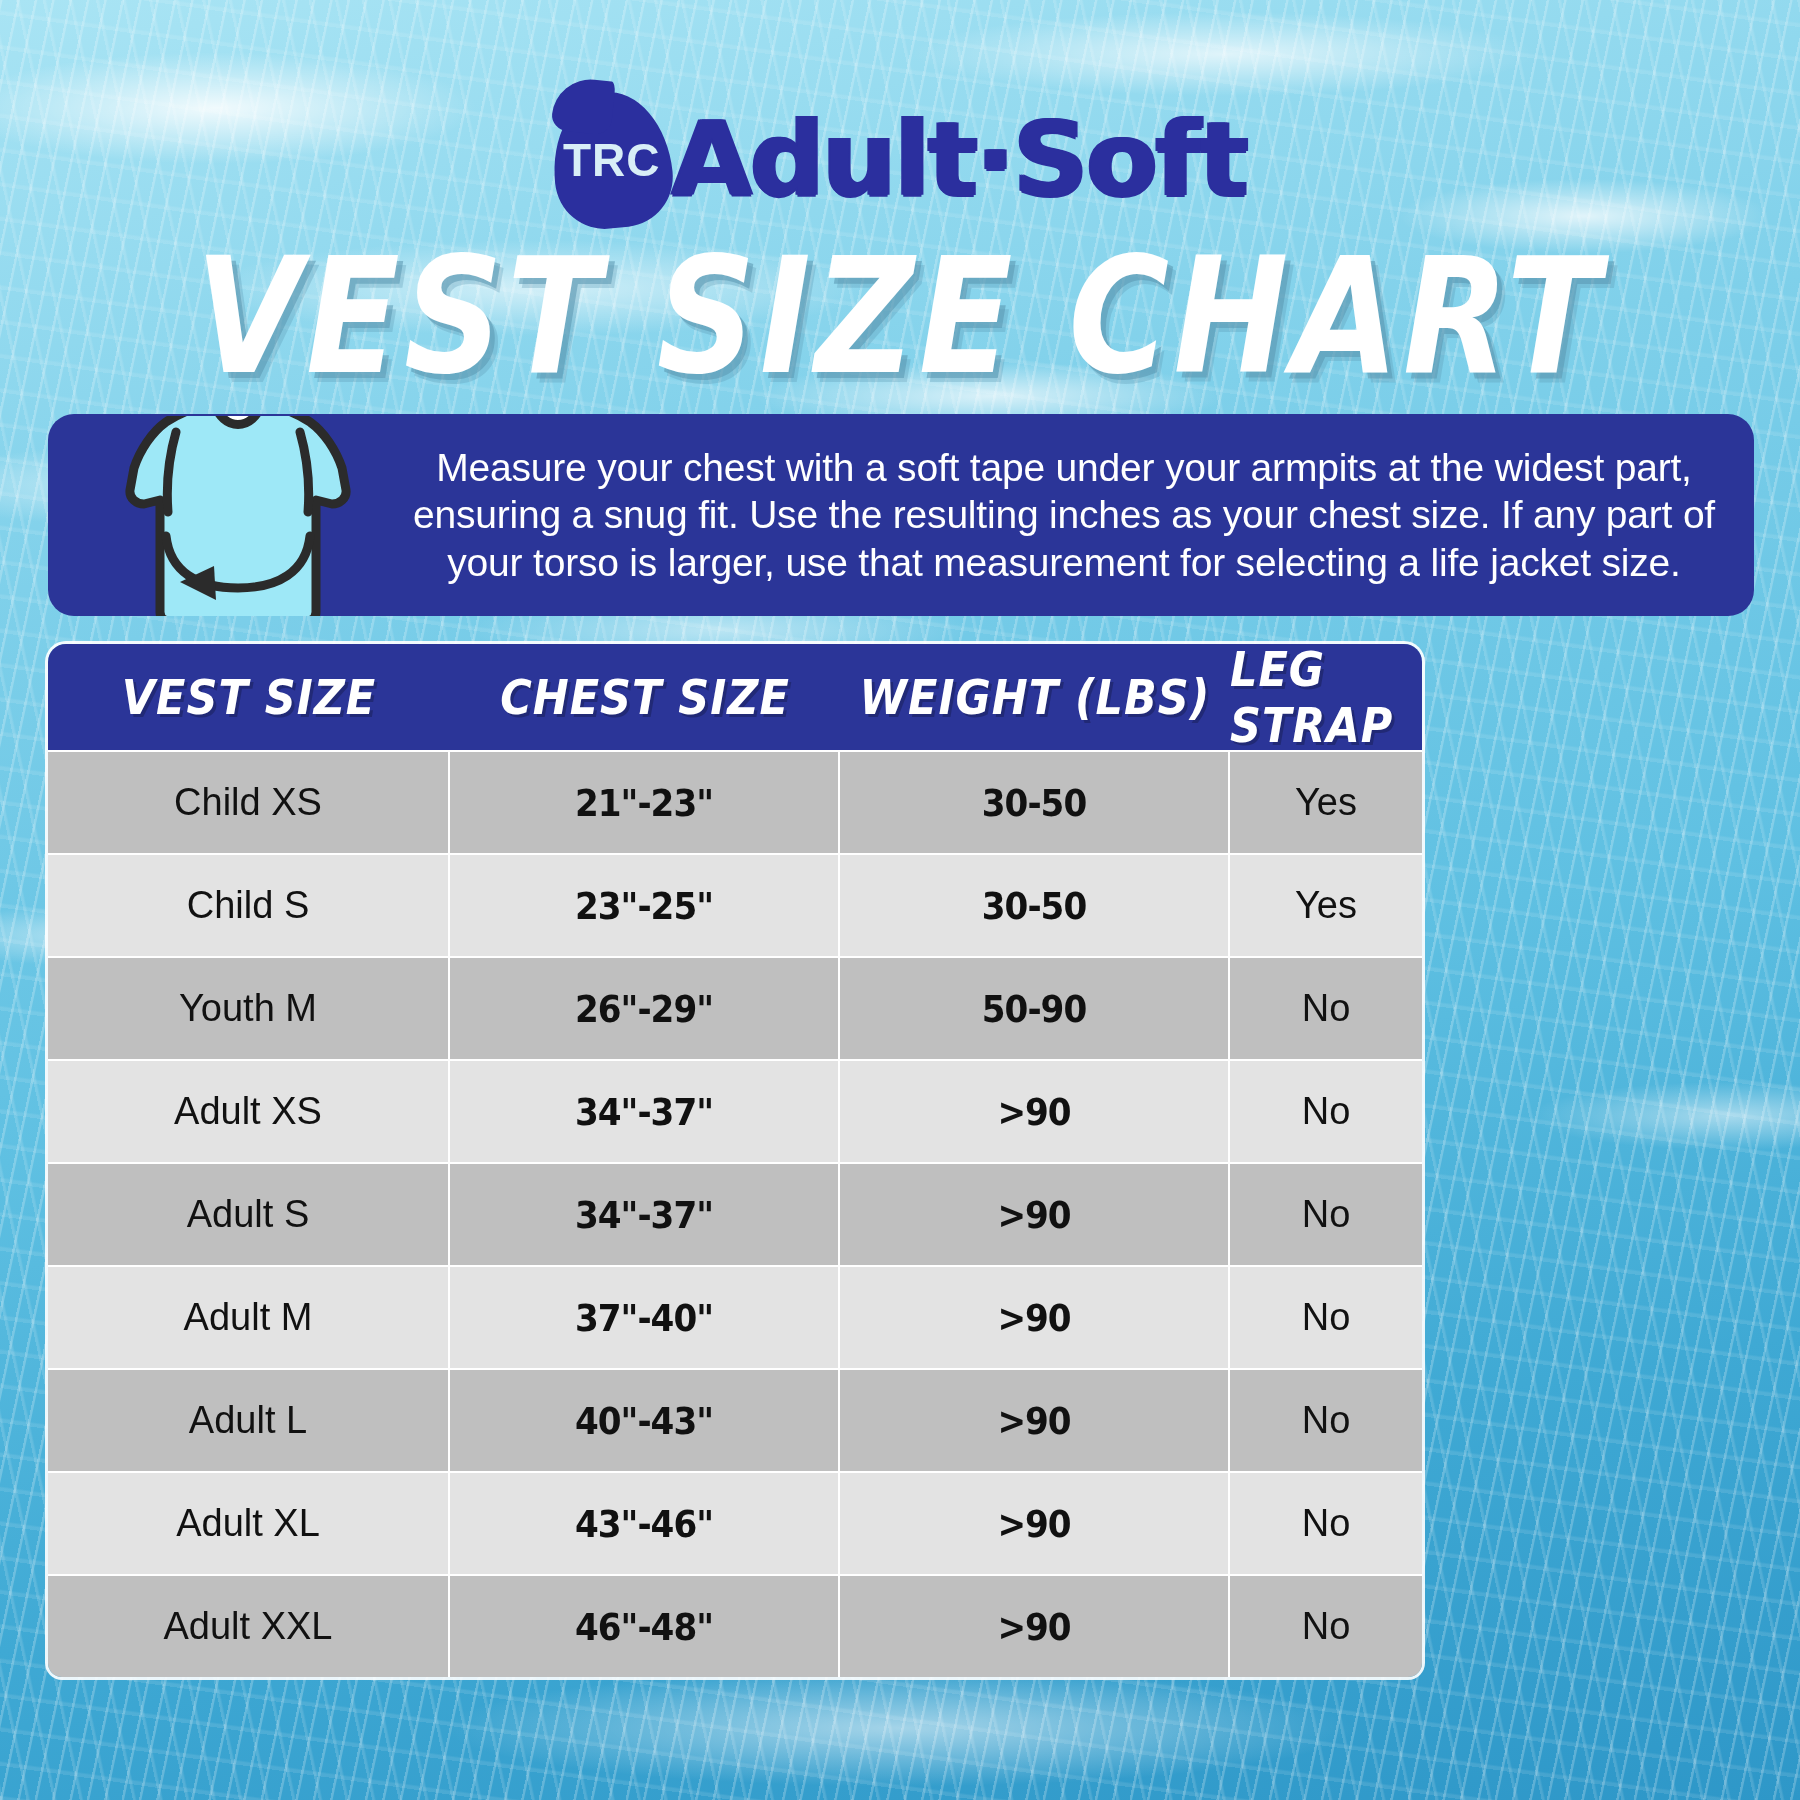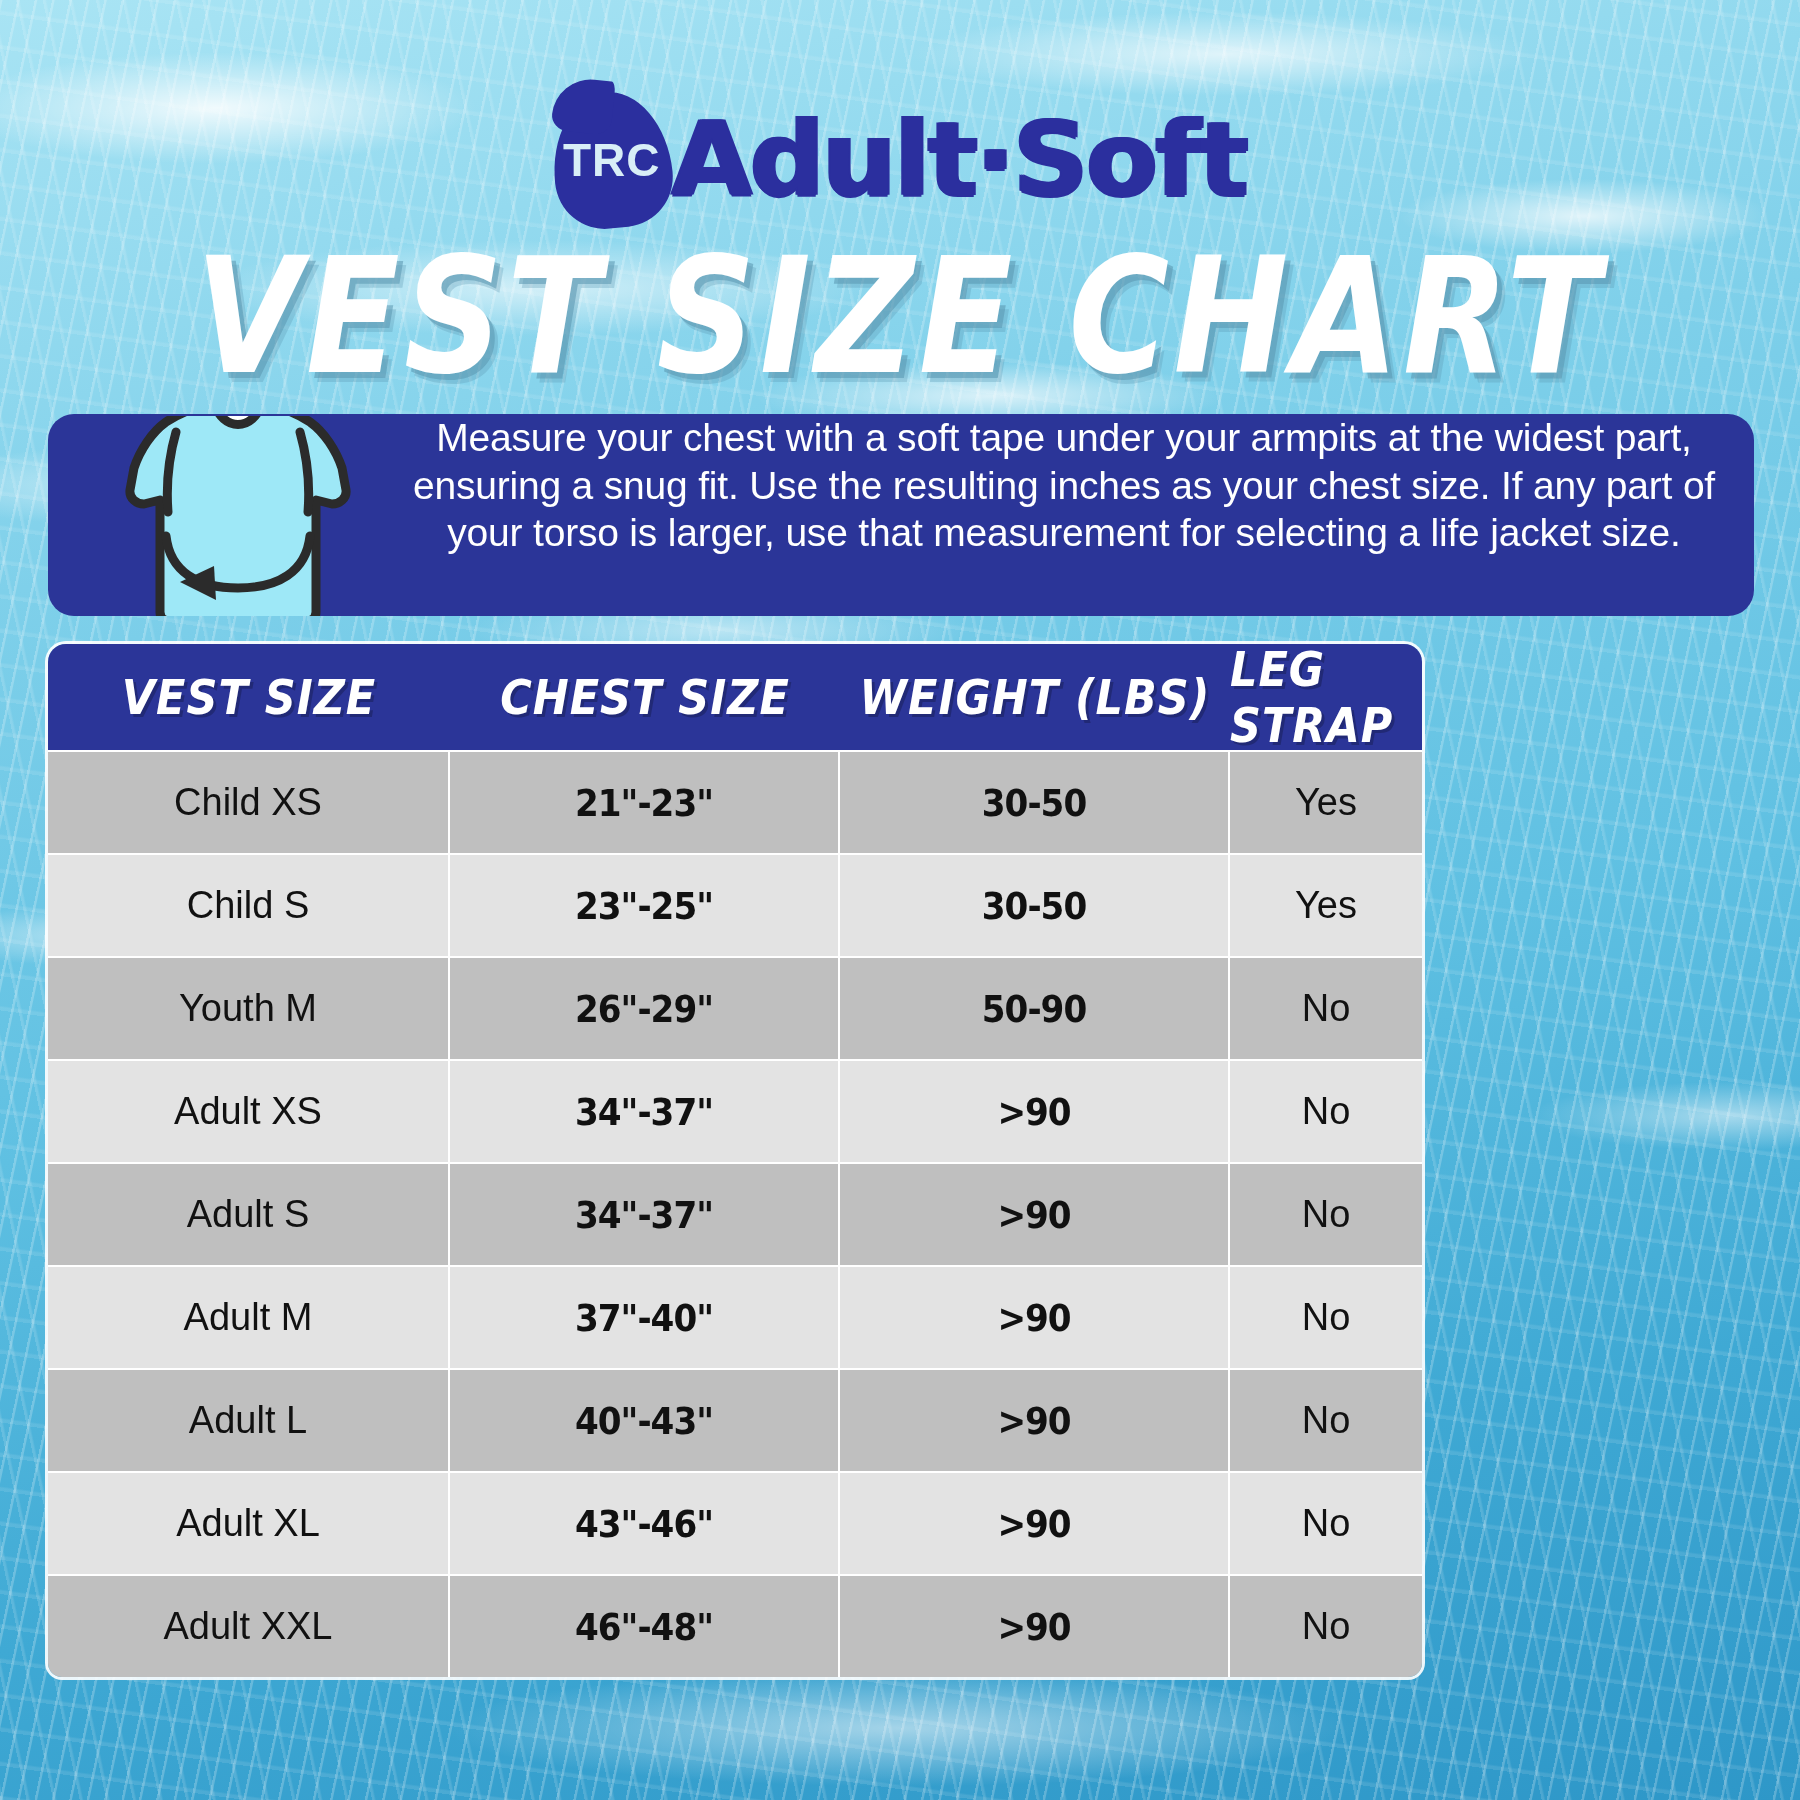--- a/index.html
+++ b/index.html
@@ -122,21 +122,21 @@
   }
 
   
   #instruction-panel {
     position: absolute;
     top: 414px; left: 48px;
     width: 1706px; height: 202px;
     background: #2b3598;
     border-radius: 26px;
     display: flex;
-    align-items: flex-start;
+    align-items: center;
     overflow: hidden;
   }
   #shirt-wrap {
     position: relative;
     width: 360px; height: 202px;
     flex: 0 0 360px;
   }
   #shirt-wrap svg { position: absolute; left: 40px; top: 2px; }
   #instruction-text {
     flex: 1;

